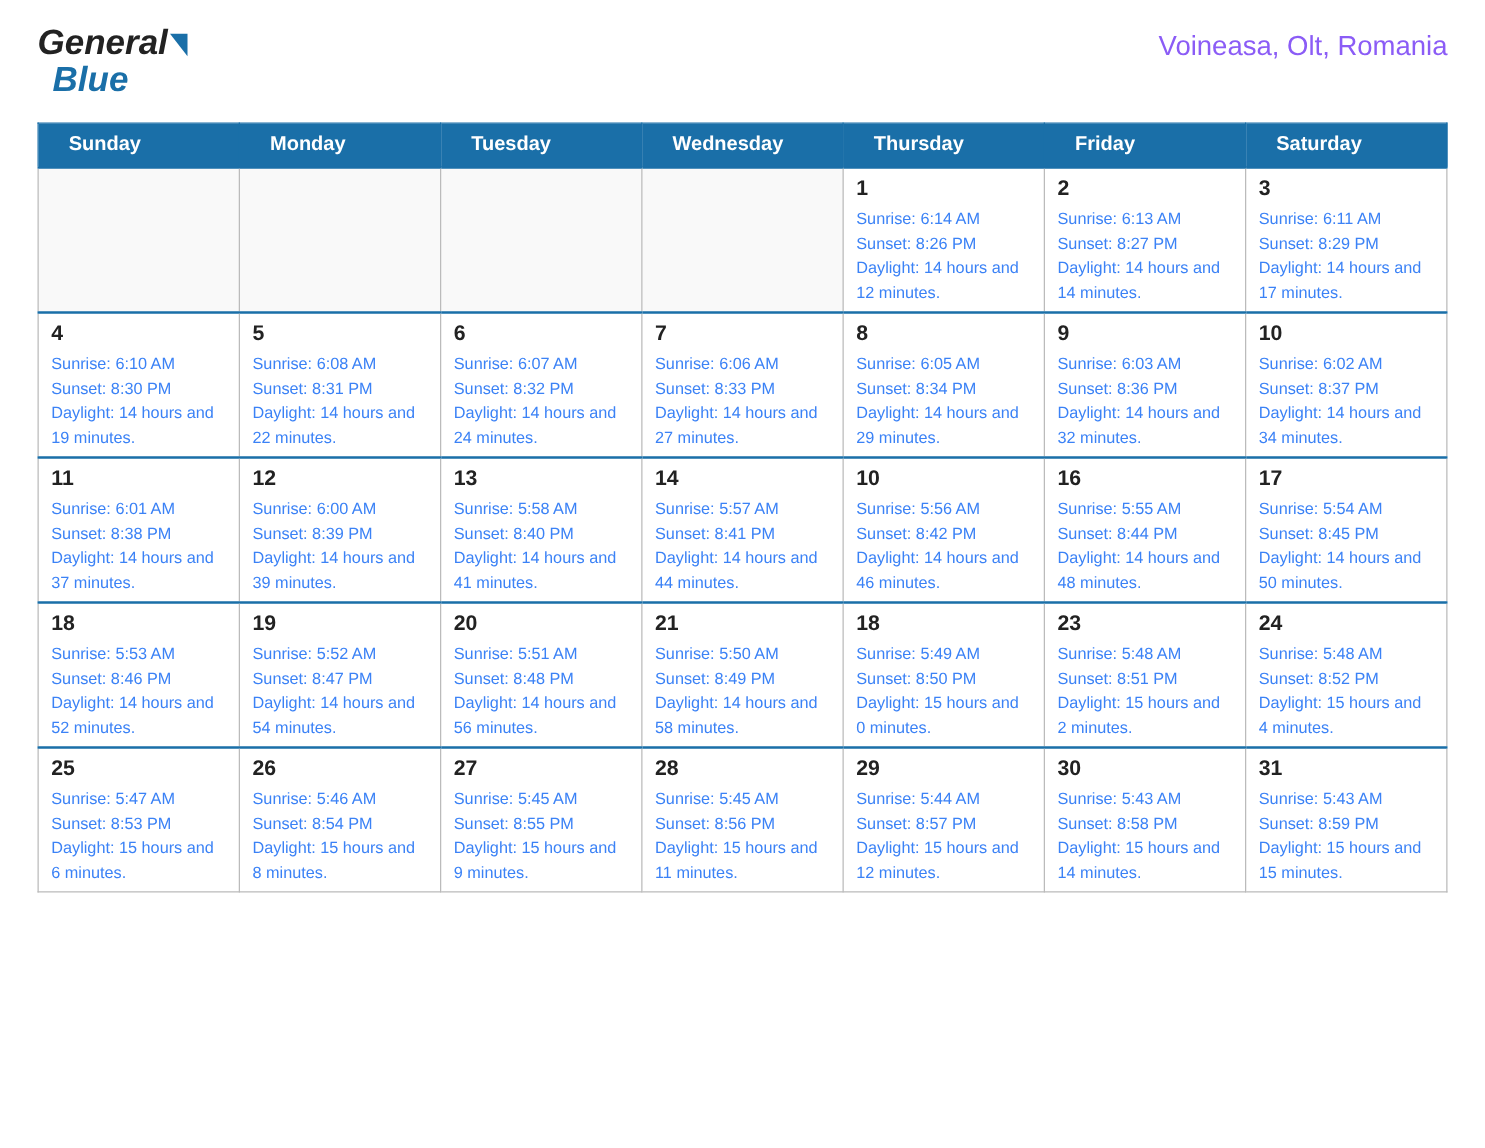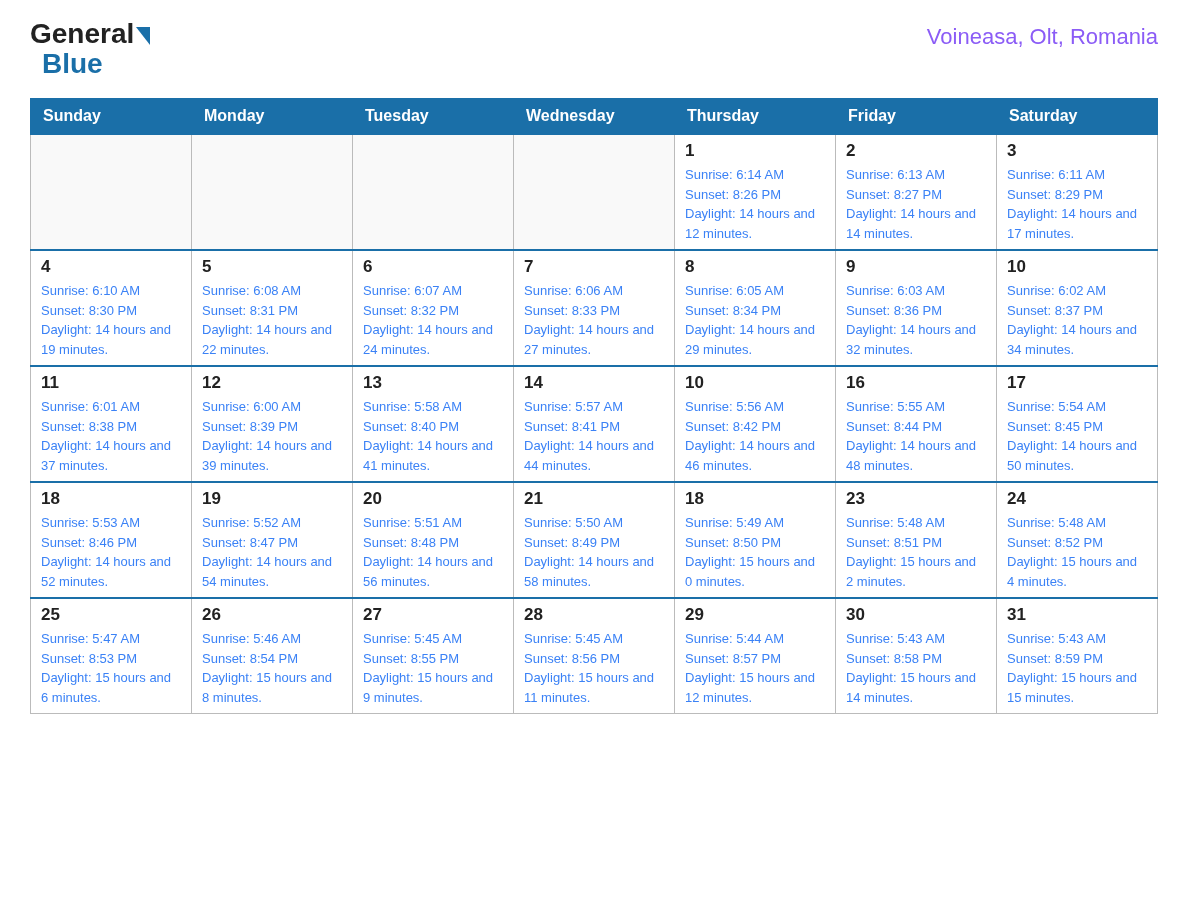--- a/index.html
+++ b/index.html
@@ -14,20 +14,21 @@
     .header {
       display: flex;
       justify-content: space-between;
       align-items: flex-start;
       margin-bottom: 18px;
     }
     .logo {
       display: flex;
       flex-direction: column;
       align-items: flex-start;
+      font-style: italic;
     }
     .logo-top {
       display: flex;
       align-items: center;
       font-size: 28px;
       font-weight: bold;
       color: #222;
       line-height: 1;
     }
     .logo-top .general { color: #222; }
@@ -61,21 +62,21 @@
     }
     .calendar {
       width: 100%;
       border-collapse: collapse;
     }
     .calendar th {
       background: #1a6fa8;
       color: #fff;
       font-size: 16px;
       font-weight: bold;
-      padding: 8px 12px;
+      padding: 8px 24px;
       text-align: left;
       border: 1px solid #1a6fa8;
     }
     .calendar td {
       vertical-align: top;
       border: 1px solid #bbb;
       padding: 6px 10px;
       width: calc(100% / 7);
       min-height: 110px;
     }

